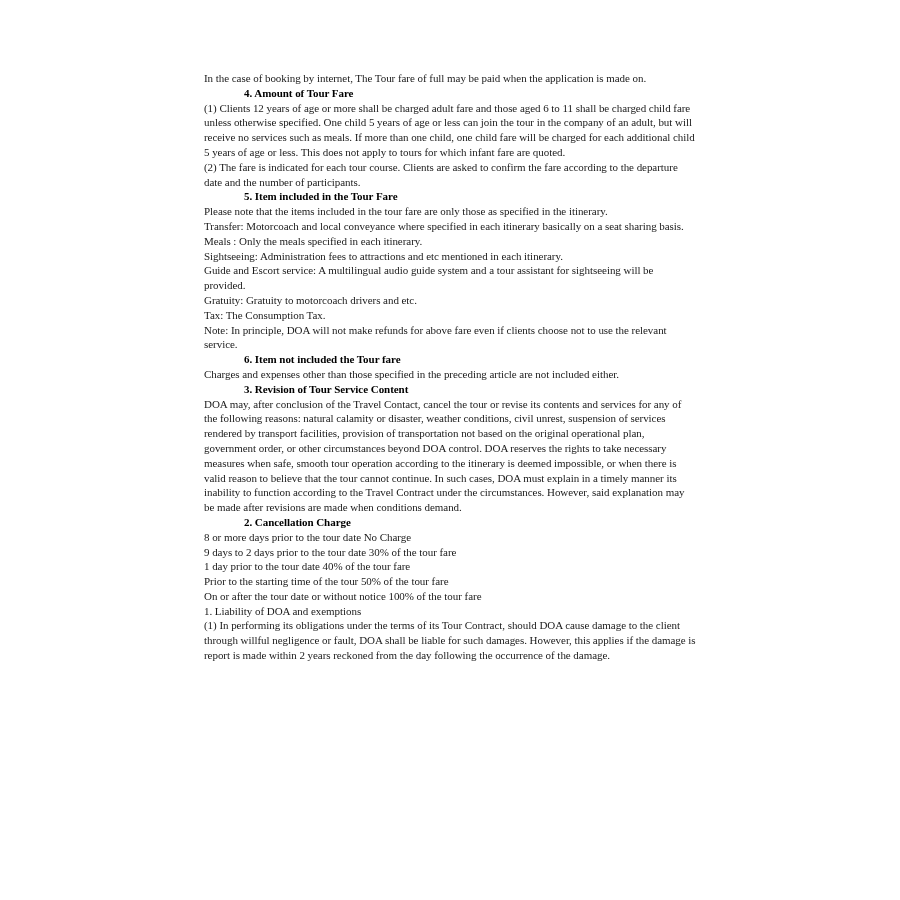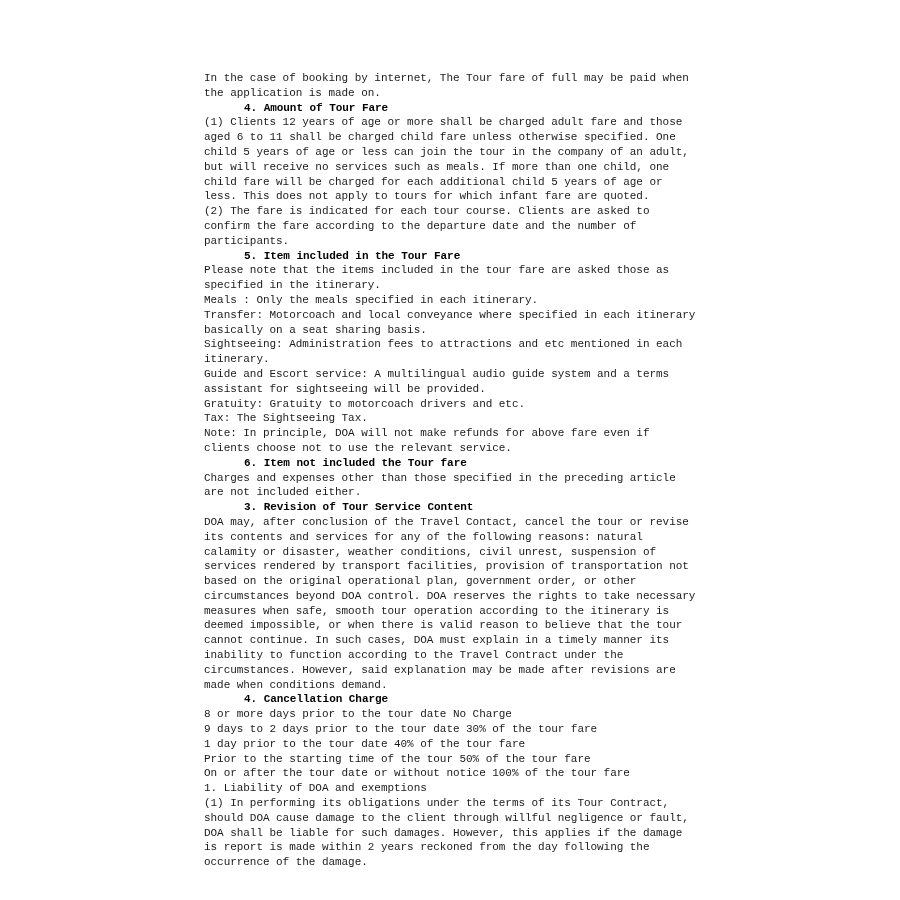--- a/index.html
+++ b/index.html
@@ -2,56 +2,56 @@
 <html><head>
 <meta charset="utf-8">
 <style>
   html, body { margin: 0; padding: 0; background: #ffffff; }
   body { width: 900px; height: 900px; position: relative; overflow: hidden; }
   .page {
     position: absolute;
     left: 204px;
     top: 71px;
     width: 492px;
-    font-family: Liberation Mono, monospace;
+    font-family: Liberation Serif, serif;
     font-size: 11px;
     line-height: 14.8px;
     color: #1a1a1a;
     letter-spacing: -0.05px;
   }
   .page p { margin: 0; padding: 0; }
   .page .h { font-weight: bold; color: #000; margin-left: 40px; }
 </style>
 </head>
 <body>
 
 <div class="page">
   <p>In the case of booking by internet, The Tour fare of full may be paid when the application is made on.</p>
 
   <p class="h">4. Amount of Tour Fare</p>
   <p>(1) Clients 12 years of age or more shall be charged adult fare and those aged 6 to 11 shall be charged child fare unless otherwise specified. One child 5 years of age or less can join the tour in the company of an adult, but will receive no services such as meals. If more than one child, one child fare will be charged for each additional child 5 years of age or less. This does not apply to tours for which infant fare are quoted.</p>
   <p>(2) The fare is indicated for each tour course. Clients are asked to confirm the fare according to the departure date and the number of participants.</p>
 
   <p class="h">5. Item included in the Tour Fare</p>
-  <p>Please note that the items included in the tour fare are asked those as specified in the itinerary.</p>
+  <p>Please note that the items included in the tour fare are only those as specified in the itinerary.</p>
+  <p>Transfer: Motorcoach and local conveyance where specified in each itinerary basically on a seat sharing basis.</p>
   <p>Meals : Only the meals specified in each itinerary.</p>
-  <p>Transfer: Motorcoach and local conveyance where specified in each itinerary basically on a seat sharing basis.</p>
   <p>Sightseeing: Administration fees to attractions and etc mentioned in each itinerary.</p>
-  <p>Guide and Escort service: A multilingual audio guide system and a terms assistant for sightseeing will be provided.</p>
+  <p>Guide and Escort service: A multilingual audio guide system and a tour assistant for sightseeing will be provided.</p>
   <p>Gratuity: Gratuity to motorcoach drivers and etc.</p>
-  <p>Tax: The Sightseeing Tax.</p>
+  <p>Tax: The Consumption Tax.</p>
   <p>Note: In principle, DOA will not make refunds for above fare even if clients choose not to use the relevant service.</p>
 
   <p class="h">6. Item not included the Tour fare</p>
   <p>Charges and expenses other than those specified in the preceding article are not included either.</p>
 
   <p class="h">3. Revision of Tour Service Content</p>
   <p>DOA may, after conclusion of the Travel Contact, cancel the tour or revise its contents and services for any of the following reasons: natural calamity or disaster, weather conditions, civil unrest, suspension of services rendered by transport facilities, provision of transportation not based on the original operational plan, government order, or other circumstances beyond DOA control. DOA reserves the rights to take necessary measures when safe, smooth tour operation according to the itinerary is deemed impossible, or when there is valid reason to believe that the tour cannot continue. In such cases, DOA must explain in a timely manner its inability to function according to the Travel Contract under the circumstances. However, said explanation may be made after revisions are made when conditions demand.</p>
 
-  <p class="h">4. Cancellation Charge</p>
+  <p class="h">2. Cancellation Charge</p>
   <p>8 or more days prior to the tour date No Charge</p>
   <p>9 days to 2 days prior to the tour date 30% of the tour fare</p>
   <p>1 day prior to the tour date 40% of the tour fare</p>
   <p>Prior to the starting time of the tour 50% of the tour fare</p>
   <p>On or after the tour date or without notice 100% of the tour fare</p>
 
   <p>1. Liability of DOA and exemptions</p>
   <p>(1) In performing its obligations under the terms of its Tour Contract, should DOA cause damage to the client through willful negligence or fault, DOA shall be liable for such damages. However, this applies if the damage is report is made within 2 years reckoned from the day following the occurrence of the damage.</p>
 </div>
 

